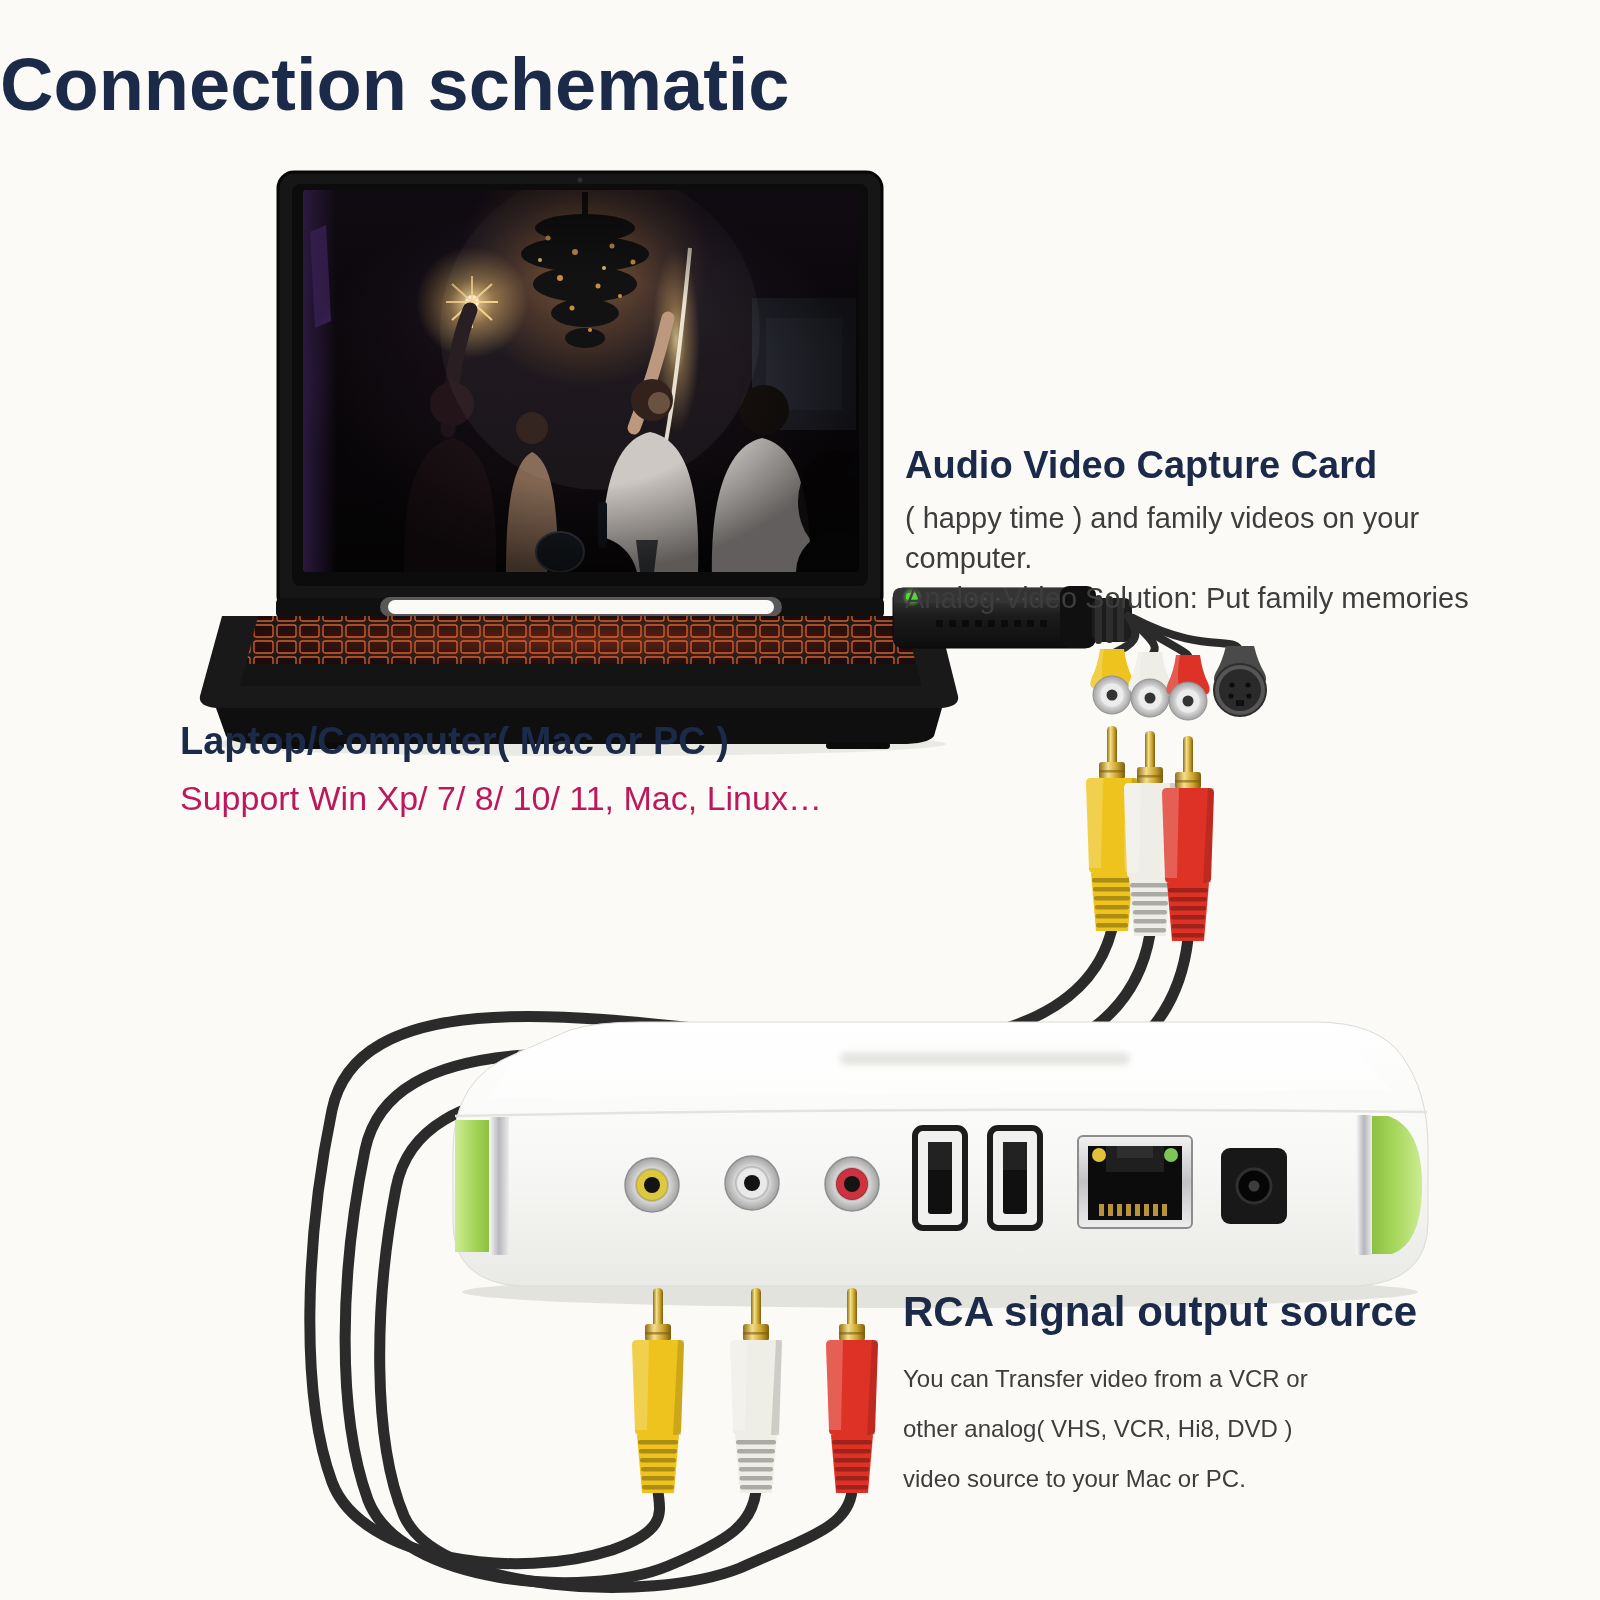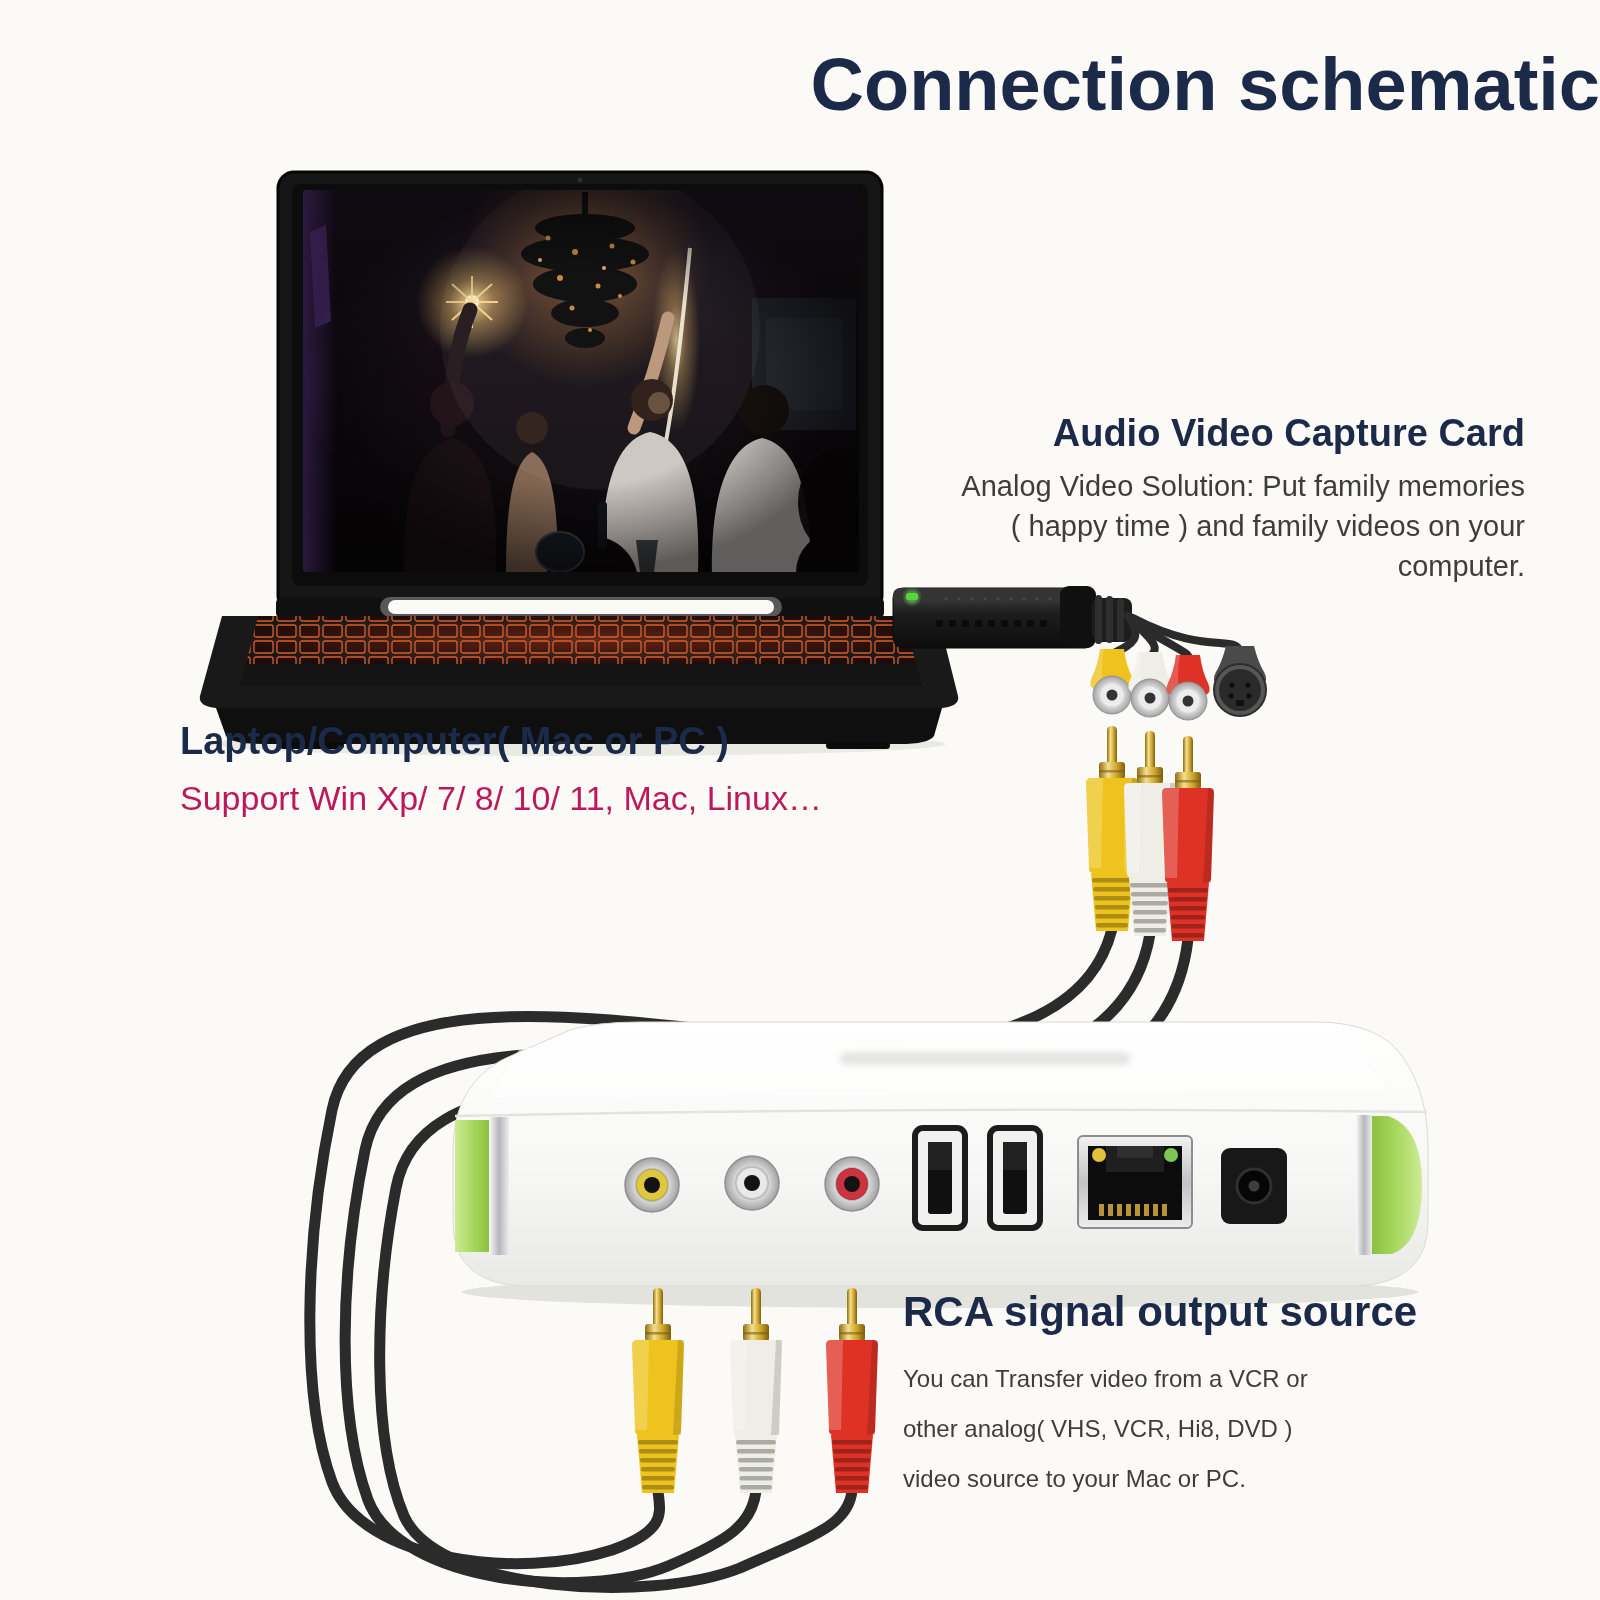--- a/index.html
+++ b/index.html
@@ -1,24 +1,24 @@
 <!DOCTYPE html>
 <html style="--heading-navy: #1c2a4a; --body-gray: #3d3d3d; --background: #fbfaf7; --rca-yellow: #eec31d; --rca-white: #efeee6; --rca-red: #de3226; --jack-yellow: #ddc83f; --jack-white: #e9e9e9; --jack-red: #cc333f; --cable-black: #2b2b2b; --box-green: #a6d75c; --led-green: #55d43c;"><head>
 <meta charset="utf-8">
 <style>
   html,body{margin:0;padding:0;}
   body{background:var(--background,#fbfaf7);font-family:"Liberation Sans",sans-serif;}
   .canvas{position:relative;width:1600px;height:1600px;background:var(--background,#fbfaf7);overflow:hidden;}
-  .page-title{position:absolute;left:0;right:0;top:42px;text-align:right;
+  .page-title{position:absolute;left:0;right:0;top:42px;text-align:left;
     font-size:74px;font-weight:bold;color:var(--heading-navy,#1c2a4a);letter-spacing:0;margin:0;}
   .scene{position:absolute;left:0;top:0;width:1600px;height:1600px;}
   .text-block{position:absolute;}
   .text-block h2{margin:0 0 11px 0;font-weight:bold;color:var(--heading-navy,#1c2a4a);}
   .text-block p{margin:0;color:var(--body-gray,#3d3d3d);}
-  .block-capture{left:905px;top:412px;width:620px;text-align:right;}
+  .block-capture{left:905px;top:444px;width:620px;}
   .block-capture h2{font-size:38px;}
   .block-capture p{font-size:29px;line-height:40px;}
   .block-laptop{left:180px;top:720px;width:700px;}
   .block-laptop h2{font-size:38px;margin-bottom:16px;}
   .block-laptop p{font-size:34px;color:#be185d;}
   .block-rca{left:903px;top:1288px;width:600px;}
   .block-rca h2{font-size:42px;margin-bottom:18px;}
   .block-rca p{font-size:24px;line-height:50px;}
   
   .c-rca-yellow{color:var(--rca-yellow,#eec31d);}
@@ -355,22 +355,22 @@
 
     <g>
       <use href="#plugUp" class="c-rca-yellow" transform="translate(658,1288)"></use>
       <use href="#plugUp" class="c-rca-white" transform="translate(756,1288)"></use>
       <use href="#plugUp" class="c-rca-red" transform="translate(852,1288)"></use>
     </g>
   </svg>
 
   <div class="text-block block-capture">
     <h2>Audio Video Capture Card</h2>
+    <p>( happy time ) and family videos on your computer.</p>
     <p>Analog Video Solution: Put family memories</p>
-    <p>( happy time ) and family videos on your computer.</p>
   </div>
 
   <div class="text-block block-laptop">
     <h2>Laptop/Computer( Mac or PC )</h2>
     <p>Support Win Xp/ 7/ 8/ 10/ 11, Mac, Linux…</p>
   </div>
 
   <div class="text-block block-rca">
     <h2>RCA signal output source</h2>
     <p>You can Transfer video from a VCR or</p>

